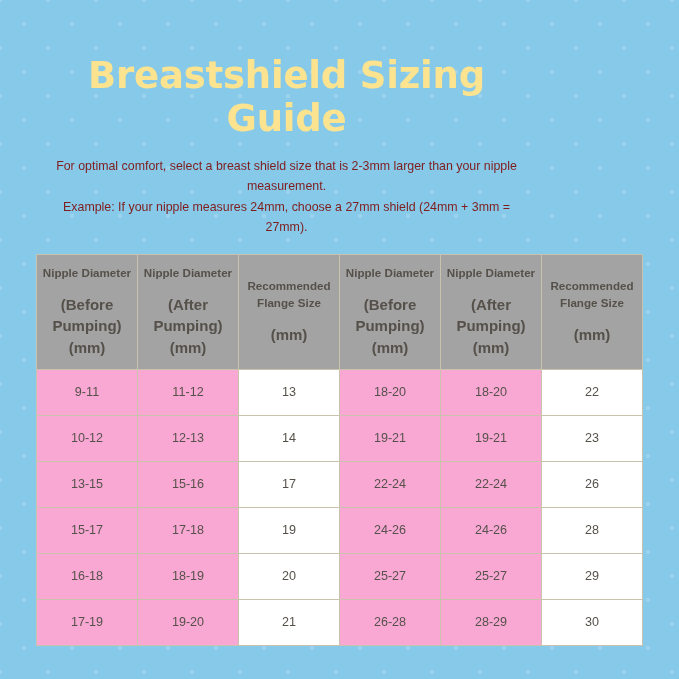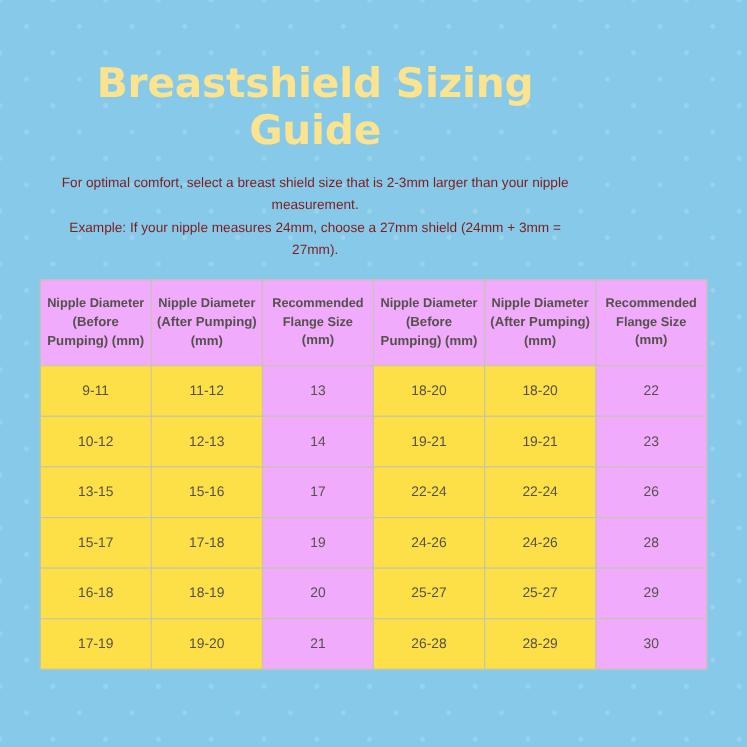--- a/index.html
+++ b/index.html
@@ -54,42 +54,42 @@
     margin: 0 auto;
     table-layout: fixed;
   }
   table.sizing th, table.sizing td {
     border: 1px solid #c9c2ad;
     text-align: center;
     color: #55514a;
     box-sizing: border-box;
   }
   table.sizing th {
-    background-color: #f0abfc;
+    background-color: #a3a3a3;
     padding: 10px 4px;
     height: 78px;
     vertical-align: middle;
     font-weight: bold;
     font-size: 11.6px;
     line-height: 1.45;
   }
   th .unit {
     display: block;
-    font-size: 12px;
+    font-size: 15px;
     font-weight: bold;
-    margin-top: 0;
+    margin-top: 12px;
   }
   table.sizing td {
     height: 46px;
     font-size: 12.6px;
     vertical-align: middle;
   }
   
-  td.c1, td.c2, td.c4, td.c5 { background-color: #fde047; }
-  td.c3, td.c6 { background-color: #f0abfc; }
+  td.c1, td.c2, td.c4, td.c5 { background-color: #f9a8d4; }
+  td.c3, td.c6 { background-color: #ffffff; }
   th.h3, th.h6 { background-color: #fdf8ec; }
   th.h1, th.h2, th.h4, th.h5 { background-color: #fdecb9; }
 </style>
 </head>
 <body>
 
 <div class="bg-dots"></div>
 
 <div class="page">
 

